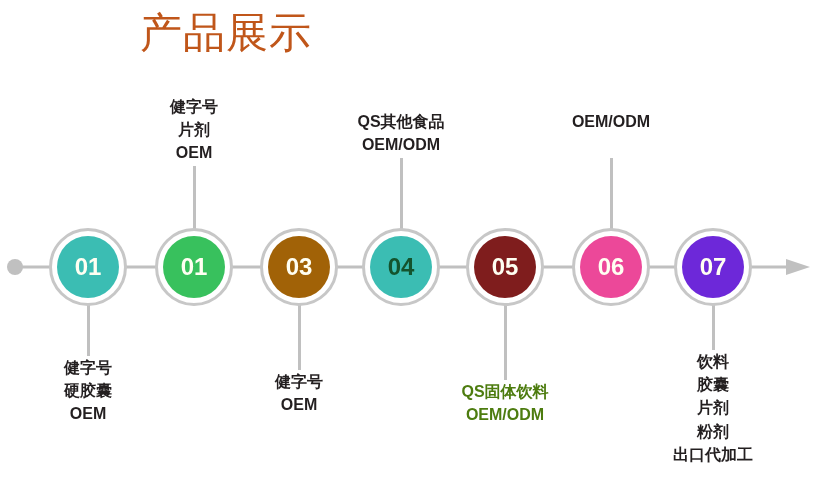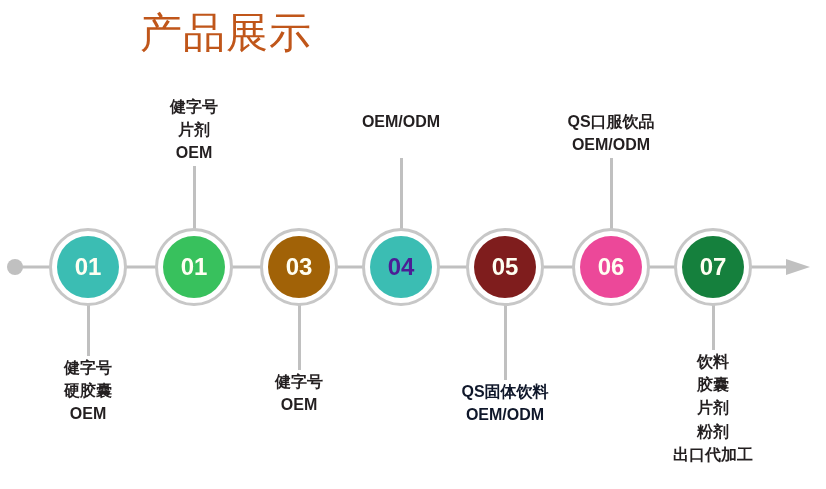--- a/index.html
+++ b/index.html
@@ -127,35 +127,35 @@
           <span class="num" style="color: rgb(255, 255, 242);">01</span>
         </div>
       </div>
       <div class="node" style="left: 260px; top: 228px; border-color: rgb(199, 199, 199);">
         <div class="disc" style="background: #a16207;">
           <span class="num" style="color: rgb(255, 255, 242);">03</span>
         </div>
       </div>
       <div class="node" style="left: 362px; top: 228px; border-color: rgb(199, 199, 199);">
         <div class="disc" style="background: rgb(59, 189, 179);">
-          <span class="num" style="color: #4c1d95;">04</span>
+          <span class="num" style="color: #14532d;">04</span>
         </div>
       </div>
       <div class="node" style="left: 466px; top: 228px; border-color: rgb(199, 199, 199);">
         <div class="disc" style="background: #7f1d1d;">
           <span class="num" style="color: rgb(255, 255, 242);">05</span>
         </div>
       </div>
       <div class="node" style="left: 572px; top: 228px; border-color: rgb(199, 199, 199);">
         <div class="disc" style="background: #ec4899; justify-content: center;">
           <span class="num" style="color: rgb(255, 255, 242);">06</span>
         </div>
       </div>
       <div class="node" style="left: 674px; top: 228px; border-color: rgb(199, 199, 199);">
-        <div class="disc" style="background: #15803d;">
+        <div class="disc" style="background: #6d28d9;">
           <span class="num" style="color: rgb(255, 255, 242);">07</span>
         </div>
       </div>
     </div>
   <div id="labels-layer">
       <div class="stem" style="left: 86.5px; top: 302px; height: 54px;"></div>
       <div class="label" style="color: rgb(35, 31, 32); left: -42px; width: 260px; top: 356px;">
         <span class="ln">健字号</span>
         <span class="ln">硬胶囊</span>
         <span class="ln">OEM</span>
@@ -166,30 +166,30 @@
         <span class="ln">片剂</span>
         <span class="ln">OEM</span>
       </div>
       <div class="stem" style="left: 297.5px; top: 302px; height: 68px;"></div>
       <div class="label" style="color: rgb(35, 31, 32); left: 169px; width: 260px; top: 370px;">
         <span class="ln">健字号</span>
         <span class="ln">OEM</span>
       </div>
       <div class="stem" style="left: 399.5px; top: 158px; height: 76px;"></div>
       <div class="label" style="color: rgb(35, 31, 32); left: 271px; width: 260px; top: 110px;">
+        <span class="ln">QS其他食品</span>
         <span class="ln">OEM/ODM</span>
       </div>
       <div class="stem" style="left: 503.5px; top: 302px; height: 78px;"></div>
-      <div class="label" style="color: #0f172a; left: 375px; width: 260px; top: 380px;">
+      <div class="label" style="color: #4d7c0f; left: 375px; width: 260px; top: 380px;">
         <span class="ln">QS固体饮料</span>
         <span class="ln">OEM/ODM</span>
       </div>
       <div class="stem" style="left: 609.5px; top: 158px; height: 76px;"></div>
       <div class="label" style="color: rgb(35, 31, 32); left: 481px; width: 260px; top: 110px;">
-        <span class="ln">QS口服饮品</span>
         <span class="ln">OEM/ODM</span>
       </div>
       <div class="stem" style="left: 711.5px; top: 302px; height: 48px;"></div>
       <div class="label" style="color: rgb(35, 31, 32); left: 583px; width: 260px; top: 350px;">
         <span class="ln">饮料</span>
         <span class="ln">胶囊</span>
         <span class="ln">片剂</span>
         <span class="ln">粉剂</span>
         <span class="ln">出口代加工</span>
       </div>

